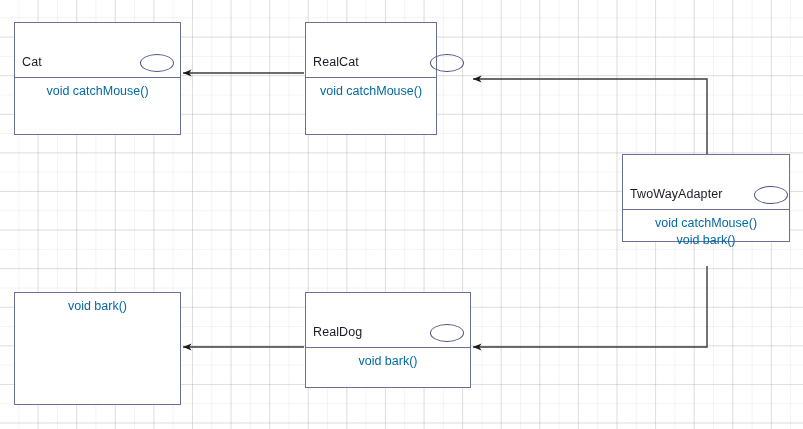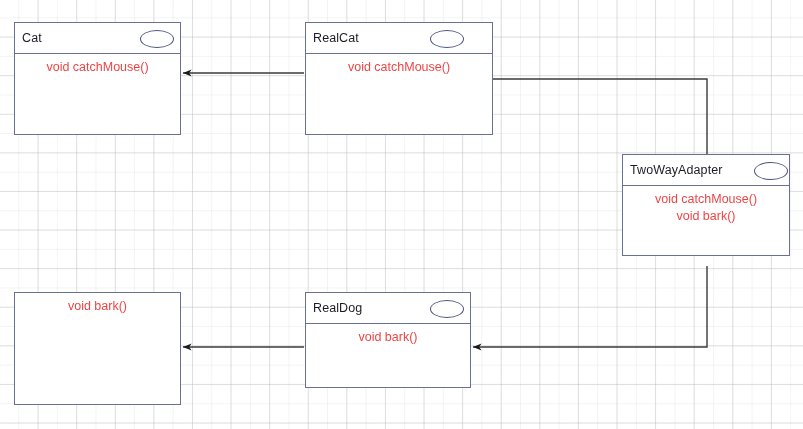--- a/index.html
+++ b/index.html
@@ -43,20 +43,21 @@
     flex-direction: column;
   }
   .uml-header {
     position: relative;
     box-sizing: border-box;
     height: 31px;
     flex: 0 0 31px;
     border-bottom: 1.6px solid #6a6f96;
     display: flex;
     align-items: center;
+    margin-top: 24px;
   }
   .uml-title {
     font-size: 12.5px;
     color: #1b1b27;
     padding-left: 7px;
     letter-spacing: 0.1px;
     white-space: nowrap;
   }
   .uml-ellipse {
     position: absolute;
@@ -66,29 +67,29 @@
     border-radius: 50%;
     background: transparent;
   }
   .uml-body {
     flex: 1 1 auto;
     padding-top: 5px;
     text-align: center;
   }
   .uml-method {
     font-size: 12.5px;
-    color: #ef4444;
+    color: #0369a1;
     line-height: 17px;
     white-space: nowrap;
   }
 
   
   #box-cat       { left: 14px;  top: 22px;  width: 167px; height: 113px; }
-  #box-realcat   { left: 305px; top: 22px;  width: 188px; height: 113px; }
-  #box-adapter   { left: 622px; top: 154px; width: 168px; height: 102px; }
+  #box-realcat   { left: 305px; top: 22px;  width: 132px; height: 113px; }
+  #box-adapter   { left: 622px; top: 154px; width: 168px; height: 88px; }
   #box-dog       { left: 14px;  top: 292px; width: 167px; height: 113px; }
   #box-realdog   { left: 305px; top: 292px; width: 166px; height: 96px; }
 
   #box-cat     .uml-ellipse { left: 125px; top: 7px; }
   #box-realcat .uml-ellipse { left: 124px; top: 7px; }
   #box-adapter .uml-ellipse { left: 131px; top: 7px; }
   #box-dog     .uml-ellipse { left: 125px; top: 7px; }
   #box-realdog .uml-ellipse { left: 124px; top: 7px; }
 
   

